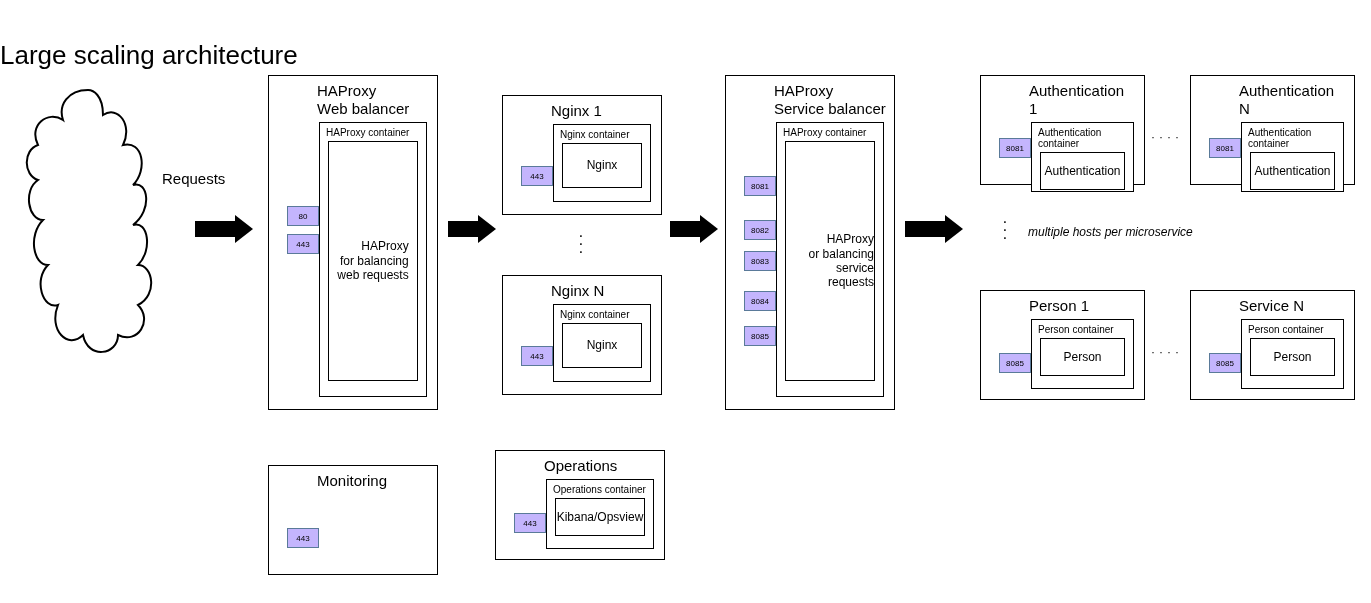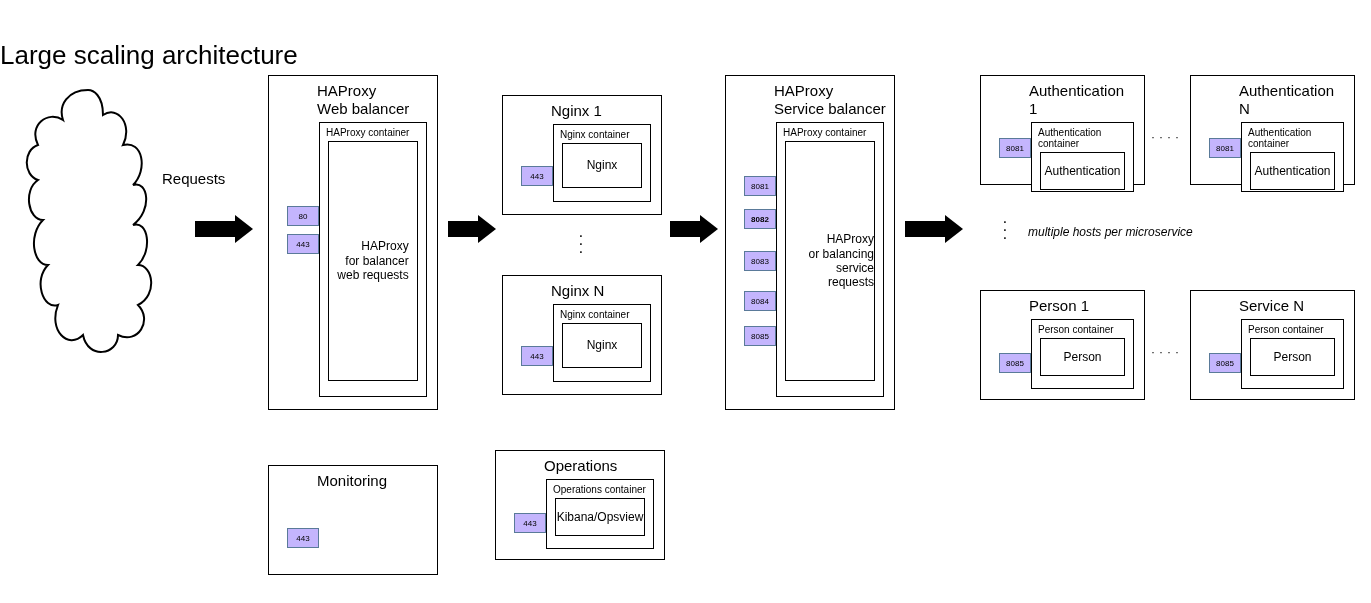--- a/index.html
+++ b/index.html
@@ -142,21 +142,21 @@
 <div class="host abs" style="left:268px; top:75px; width:170px; height:335px;">
   <div class="host-title">
     <span>HAProxy</span><br>
     <span>Web balancer</span>
   </div>
   <div class="container-box" style="height:275px; position:relative;">
     <div class="container-label">HAProxy container</div>
     <div class="inner-box" style="height:240px;">
       <div class="inner-label">
         <span>HAProxy</span><br>
-        <span>for balancer</span><br>
+        <span>for balancing</span><br>
         <span>web requests</span>
       </div>
     </div>
   </div>
   <div class="port" style="left:-6px; top:130px;">80</div>
   <div class="port" style="left:-6px; top:158px;">443</div>
 </div>
 
 <div class="arrow arrow-row" style="left:448px; top:215px;">
   <div class="arrow-shaft" style="width:30px; height:16px;"></div>
@@ -201,21 +201,21 @@
     <div class="container-label">HAProxy container</div>
     <div class="inner-box" style="height:240px;">
       <div class="inner-label">
         <span>HAProxy</span><br>
         <span>or balancing service</span><br>
         <span>requests</span>
       </div>
     </div>
   </div>
   <div class="port" style="left:-6px; top:100px;">8081</div>
-  <div class="port" style="left:-6px; top:133px;font-weight:bold;">8082</div>
+  <div class="port" style="left:-6px; top:144px;">8082</div>
   <div class="port" style="left:-6px; top:175px;">8083</div>
   <div class="port" style="left:-6px; top:215px;">8084</div>
   <div class="port" style="left:-6px; top:250px;">8085</div>
 </div>
 
 <div class="arrow arrow-row" style="left:905px; top:215px;">
   <div class="arrow-shaft" style="width:40px; height:16px;"></div>
   <div class="arrow-head"></div>
 </div>
 

